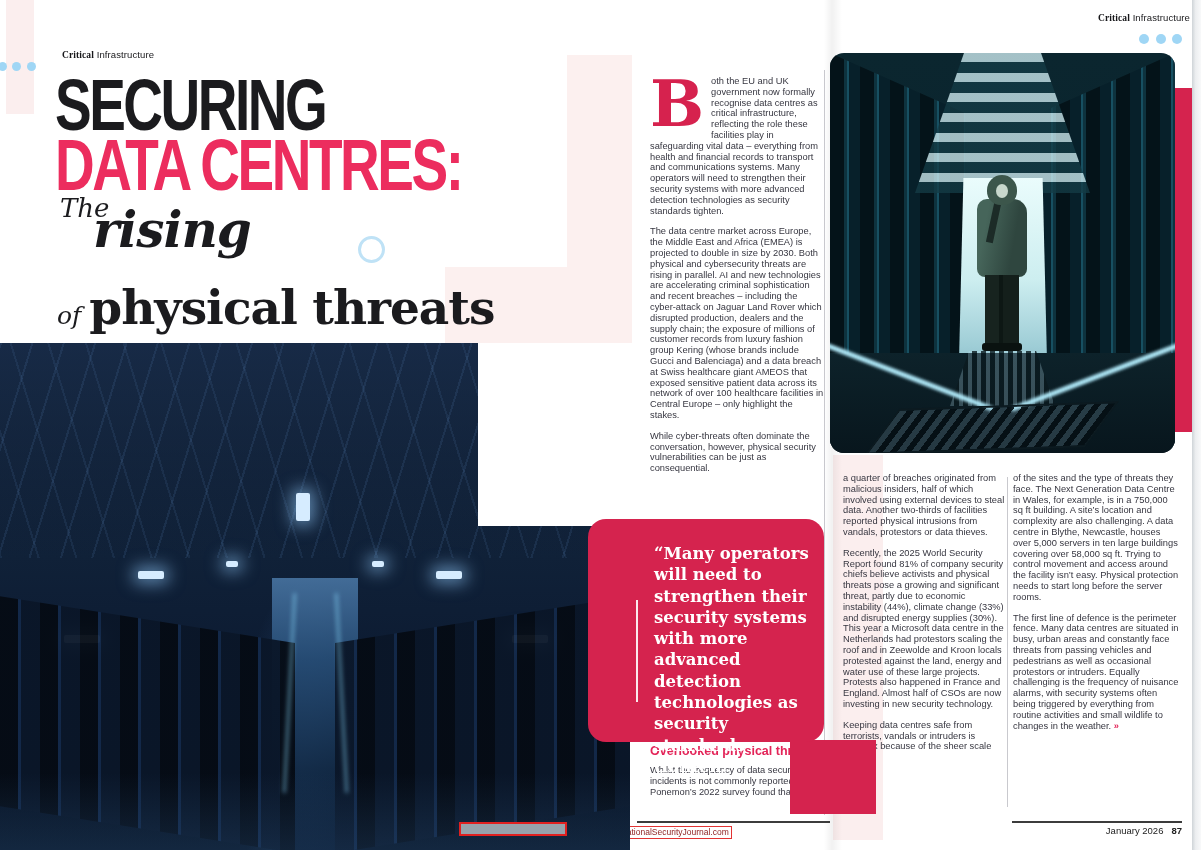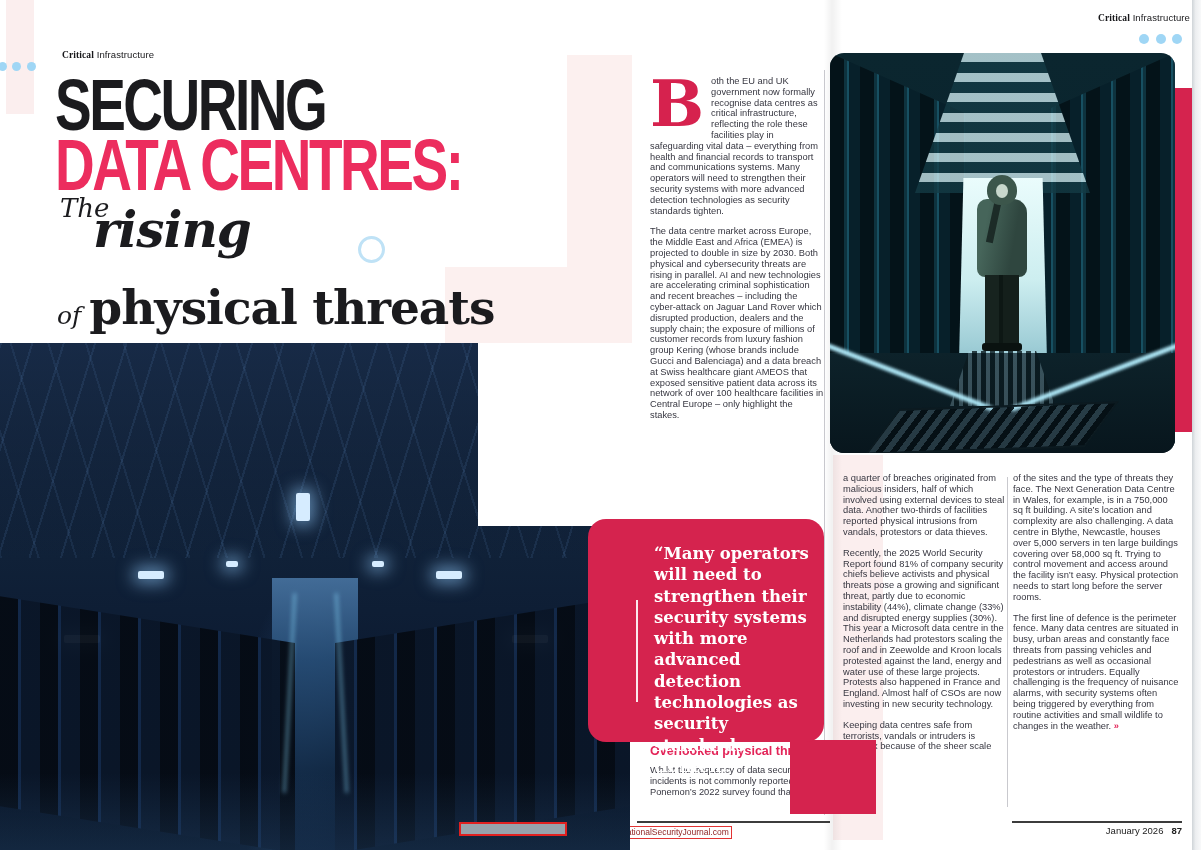--- a/index.html
+++ b/index.html
@@ -168,20 +168,21 @@
     <div class="glowA" style="left:340px;top:250px;transform:rotate(-3deg);"></div>
     <div class="floor"></div>
     <div id="redactBar"></div>
   </div>
   <div class="abs" id="whitePatch"></div>
 
   <div class="abs divider" id="divLeft"></div>
   <div class="abs bodycol" id="col1">
     <p><span class="dropcap">B</span><span>oth the EU and UK government now formally recognise data centres as critical infrastructure, reflecting the role these facilities play in safeguarding vital data – everything from health and financial records to transport and communications systems. Many operators will need to strengthen their security systems with more advanced detection technologies as security standards tighten.</span></p>
     <p>The data centre market across Europe, the Middle East and Africa (EMEA) is projected to double in size by 2030. Both physical and cybersecurity threats are rising in parallel. AI and new technologies are accelerating criminal sophistication and recent breaches – including the cyber-attack on Jaguar Land Rover which disrupted production, dealers and the supply chain; the exposure of millions of customer records from luxury fashion group Kering (whose brands include Gucci and Balenciaga) and a data breach at Swiss healthcare giant AMEOS that exposed sensitive patient data across its network of over 100 healthcare facilities in Central Europe – only highlight the stakes.</p>
+    <p>While cyber-threats often dominate the conversation, however, physical security vulnerabilities can be just as consequential.</p>
   </div>
 
   <div class="abs" id="pullquote">
     <div id="quoteLine"></div>
     <div id="quoteText">“Many operators will need to strengthen their security systems with more advanced detection technologies as security standards tighten.”</div>
   </div>
 
   <div class="abs subhead" id="heading1">Overlooked physical threats</div>
   <p class="abs" id="p4" style="margin:0;">Whilst the frequency of data security incidents is not commonly reported, Ponemon’s 2022 survey found that</p>
 

